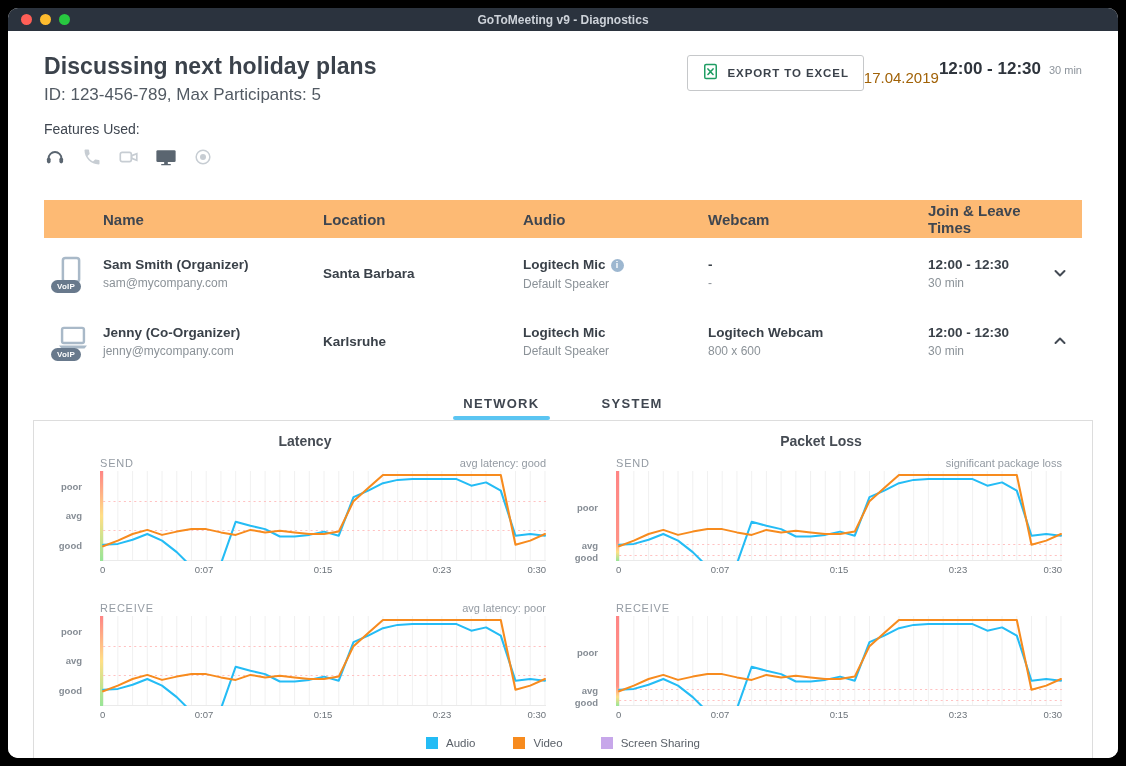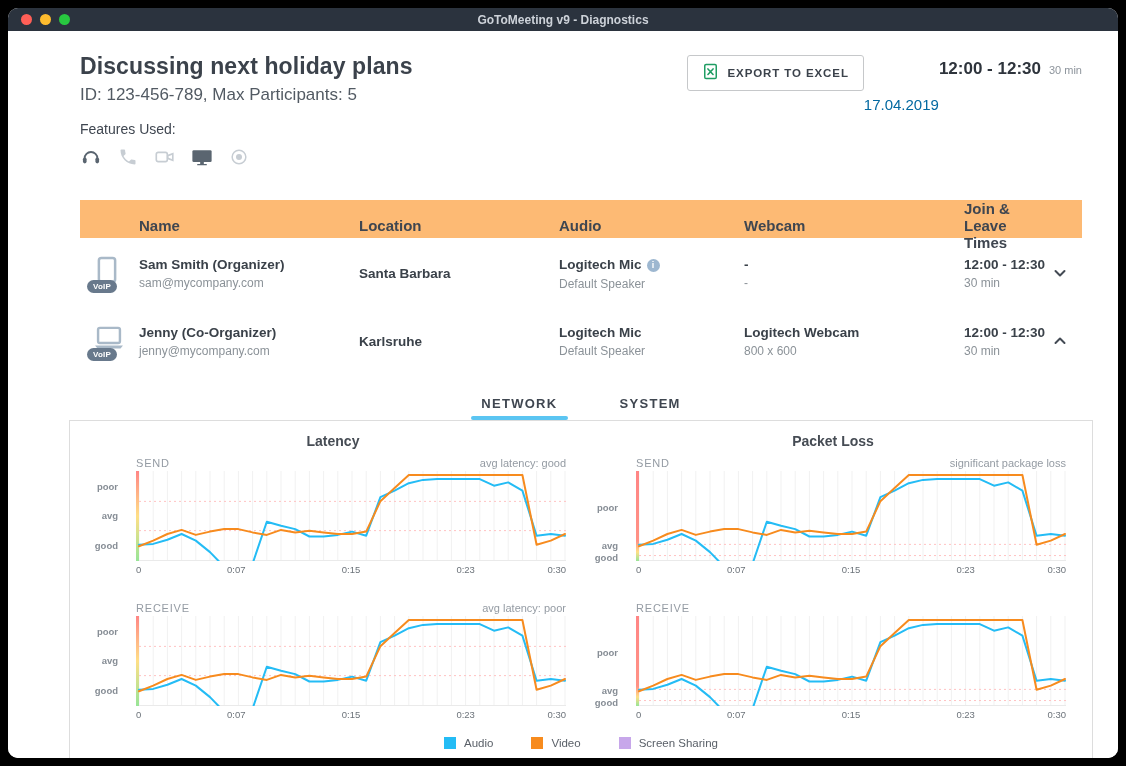--- a/index.html
+++ b/index.html
@@ -6,36 +6,36 @@
   html,body { width:1126px; height:766px; background:#000; font-family:"Liberation Sans", sans-serif; }
   .window { width:1110px; height:750px; margin:8px; border-radius:10px; overflow:hidden; background:#fff;
             display:flex; flex-direction:column; }
   
   .titlebar { height:23px; background:#2b333e; position:relative; display:flex; align-items:center; justify-content:center; flex:0 0 auto;font-weight:bold;}
   .titlebar .title { font-size:12px; color:#cdd2d9; }
   .lights { position:absolute; left:13px; top:6px; display:flex; gap:8px; }
   .light { width:11px; height:11px; border-radius:50%; border:none; padding:0; cursor:pointer; }
   .light.red{ background:#ff5f57; } .light.yellow{ background:#febc2e; } .light.green{ background:#28c840; }
 
-  .content { flex:1; background:#fff; overflow:hidden;padding-left:36px; }
+  .content { flex:1; background:#fff; overflow:hidden; }
   .pad { padding:0 36px; }
 
   
   .hdr { display:flex; justify-content:space-between; margin-top:22px; }
   .meeting-title { font-size:23px; font-weight:700; color:#3b424b; letter-spacing:.1px;}
   .meeting-sub { font-size:17px; color:#525a63; margin-top:5px; }
   .features-label { font-size:14px; color:#3f4650; margin-top:16px; }
   .feat-row { display:flex; gap:15px; margin-top:9px; align-items:center; }
   .feat { width:22px; height:22px; display:flex; align-items:center; justify-content:center; color:#c7cdd3; }
   .feat.used { color:#5a6570; }
   .hdr-right { display:flex; flex-direction:row; align-items:flex-start; margin-top:2px; }
   .export-btn { display:flex; align-items:center; gap:9px; background:#fff; border:1px solid #c6c8ca; border-radius:3px;
                 padding:7px 14px; cursor:pointer; font-family:inherit; }
   .export-btn span.lbl { font-size:11.5px; font-weight:700; letter-spacing:.9px; color:#3b424b; }
-  .hdr-date { font-size:15px; color:#0369a1; margin-top:41px; }
+  .hdr-date { font-size:15px; color:#a16207; margin-top:14px; }
   .hdr-time-row { display:flex; align-items:baseline; gap:8px; margin-top:4px; }
   .hdr-time { font-size:17px; font-weight:700; color:#2e343c; }
   .hdr-dur { font-size:11px; color:#8d949c; }
 
   
   .tbl { margin-top:32px; }
   .tgrid { display:grid; grid-template-columns:59px 220px 200px 185px 220px 1fr 36px; align-items:center; }
   .thead { background:#fdba74; height:38px; }
   .thead .th { font-size:15px; font-weight:700; color:#3f4650; }
   .trow { padding:17px 0 15px 0; }

